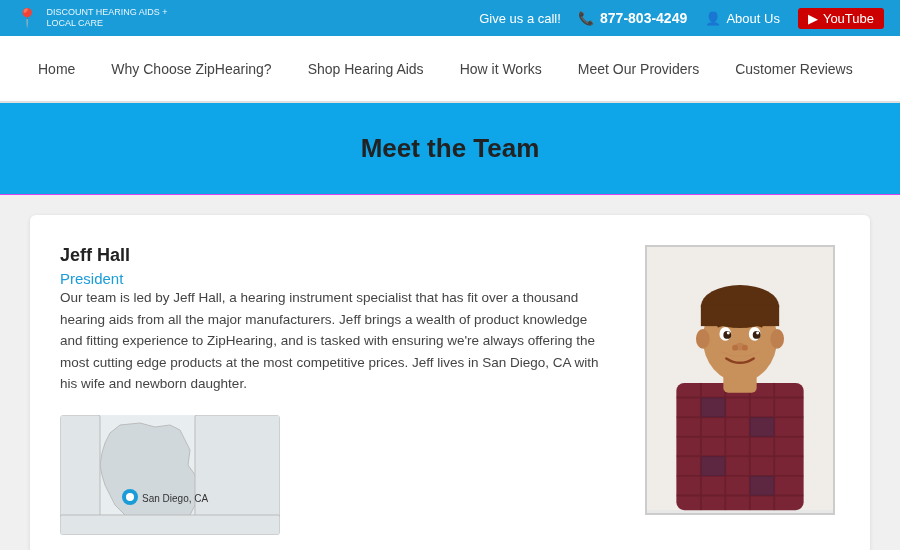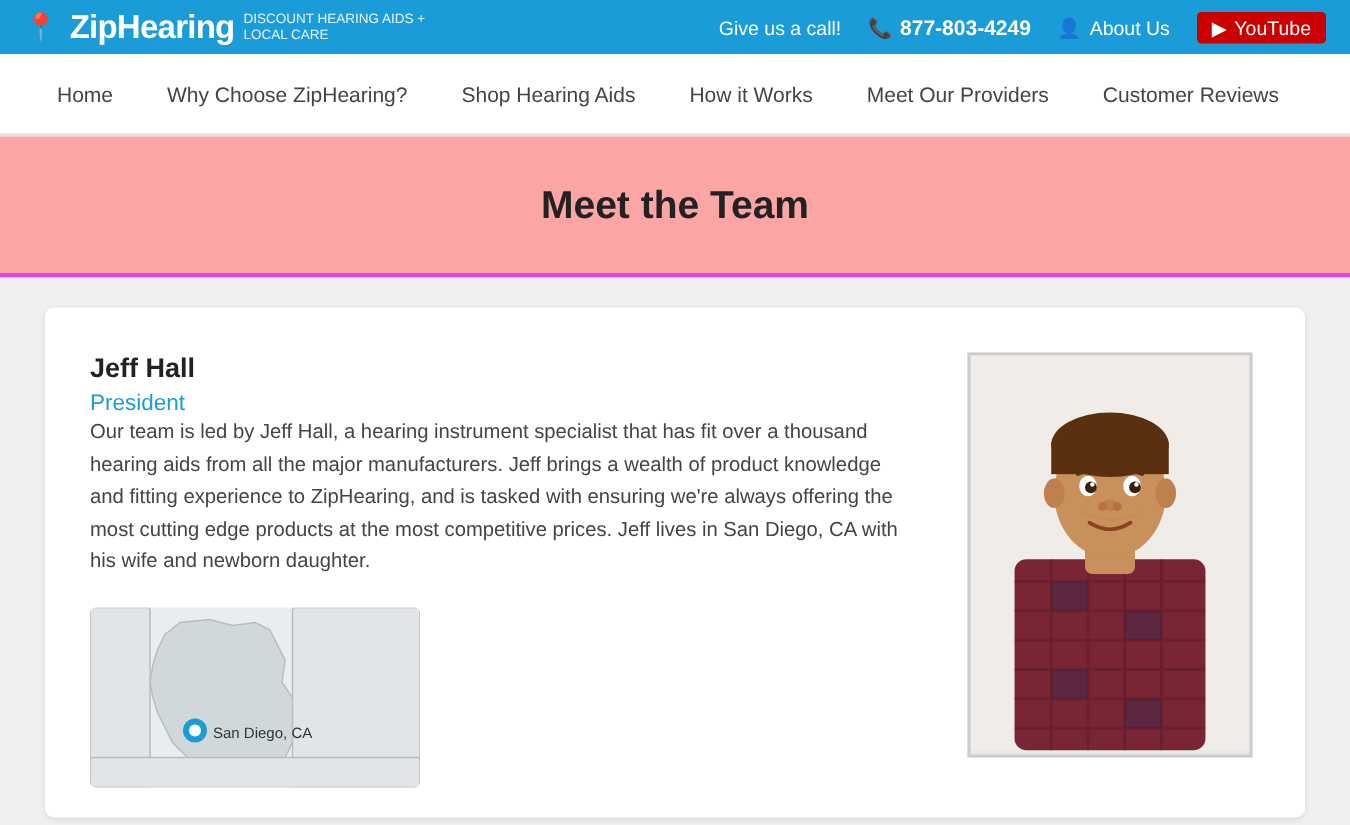--- a/index.html
+++ b/index.html
@@ -65,39 +65,39 @@
       gap: 5px;
     }
 
     
     .nav-bar {
       background: white;
       border-bottom: 2px solid #e0e0e0;
       display: flex;
       align-items: center;
       padding: 0 20px;
-      height: 55px;
+      height: 67px;
     }
     .nav-item {
       padding: 0 18px;
       height: 55px;
       display: flex;
       align-items: center;
       font-size: 14px;
       color: #444;
       cursor: pointer;
       white-space: nowrap;
     }
 
     
     .hero {
-      background: #fca5a5;
+      background: #0ea5e9;
       text-align: center;
       padding: 30px 20px 20px;
-      border-bottom: 3px solid #d946ef;
+      border-bottom: 1px solid #d946ef;
     }
     .hero h1 {
       font-size: 26px;
       font-weight: bold;
       color: #222;
       margin-bottom: 10px;
     }
     .hero p {
       font-size: 16px;
       color: #444;
@@ -173,21 +173,20 @@
       width: 100%;
       height: 100%;
     }
   </style>
 </head>
 <body>
 
 <div class="top-bar">
   <div class="top-bar-left">
     <span class="logo-pin">📍</span>
-    <span class="logo-text">ZipHearing</span>
     <div class="logo-subtext">
       <div>DISCOUNT HEARING AIDS +</div>
       <div>LOCAL CARE</div>
     </div>
   </div>
   <div class="top-bar-right">
     <span class="call-text">Give us a call!</span>
     <a href="#">
       <span>📞</span>
       <span class="phone-number">877-803-4249</span>

